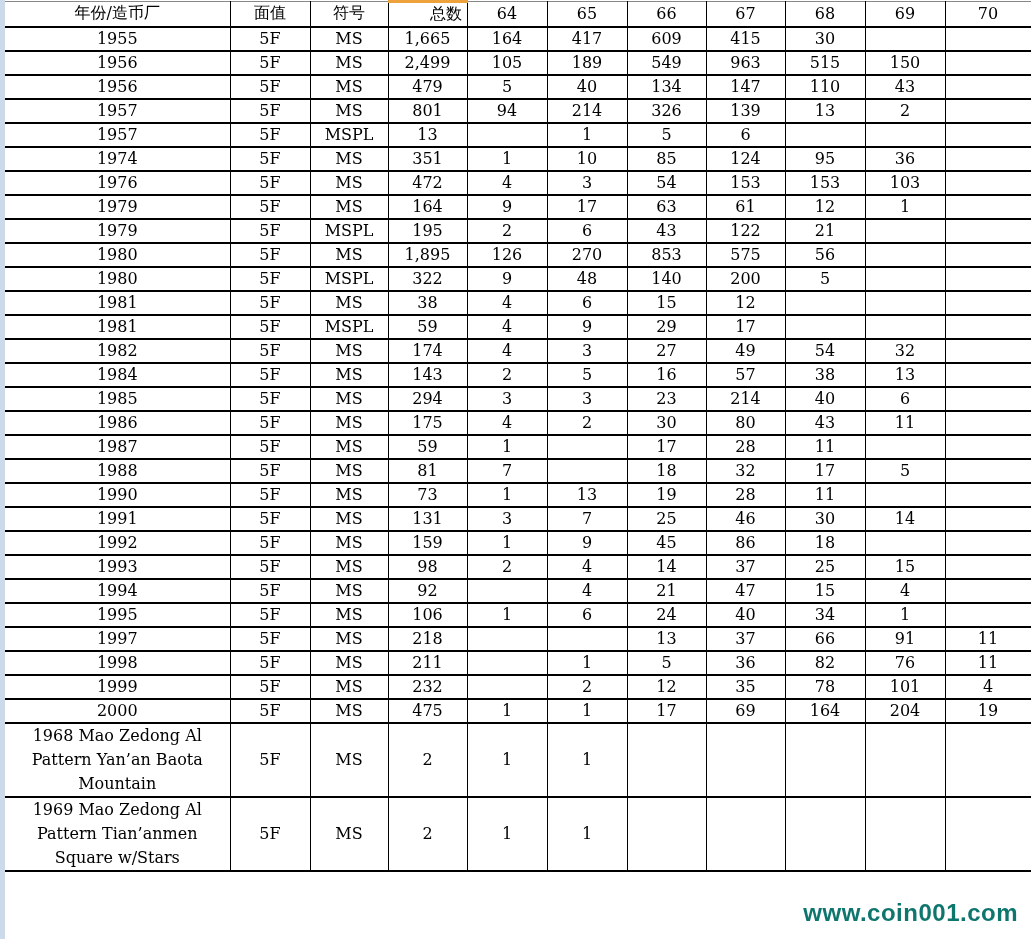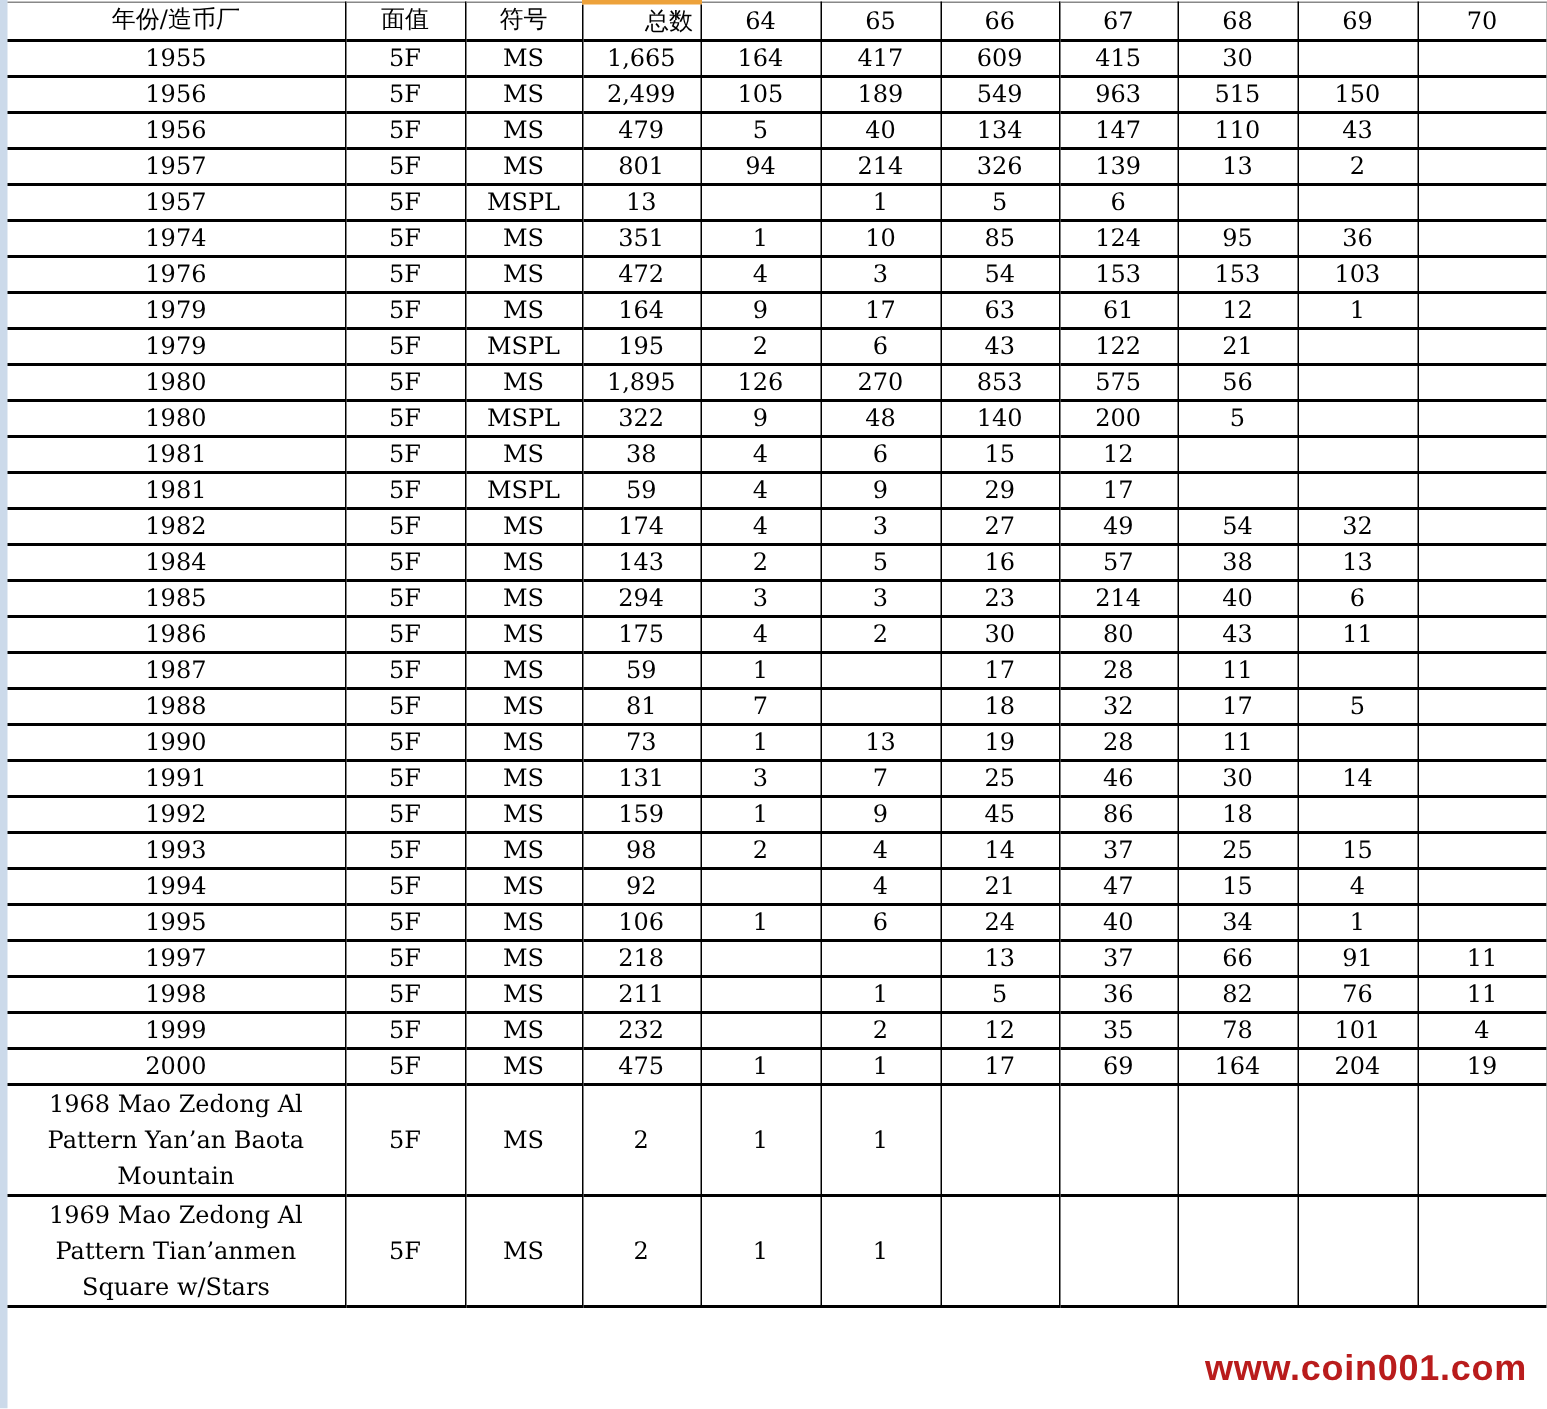--- a/index.html
+++ b/index.html
@@ -52,21 +52,21 @@
     white-space: normal;
     line-height: 24px;
     padding: 0 6px;
   }
   .watermark {
     position: absolute;
     right: 13px; bottom: 12px;
     font-family: "Liberation Sans", sans-serif;
     font-weight: bold;
     font-size: 24px;
-    color: #b91c1c;
+    color: #0f766e;
     letter-spacing: 0.5px;
     pointer-events: none;
     z-index: 5;
   }
 </style>
 </head>
 <body>
 
 <div class="left-strip"></div>
 

